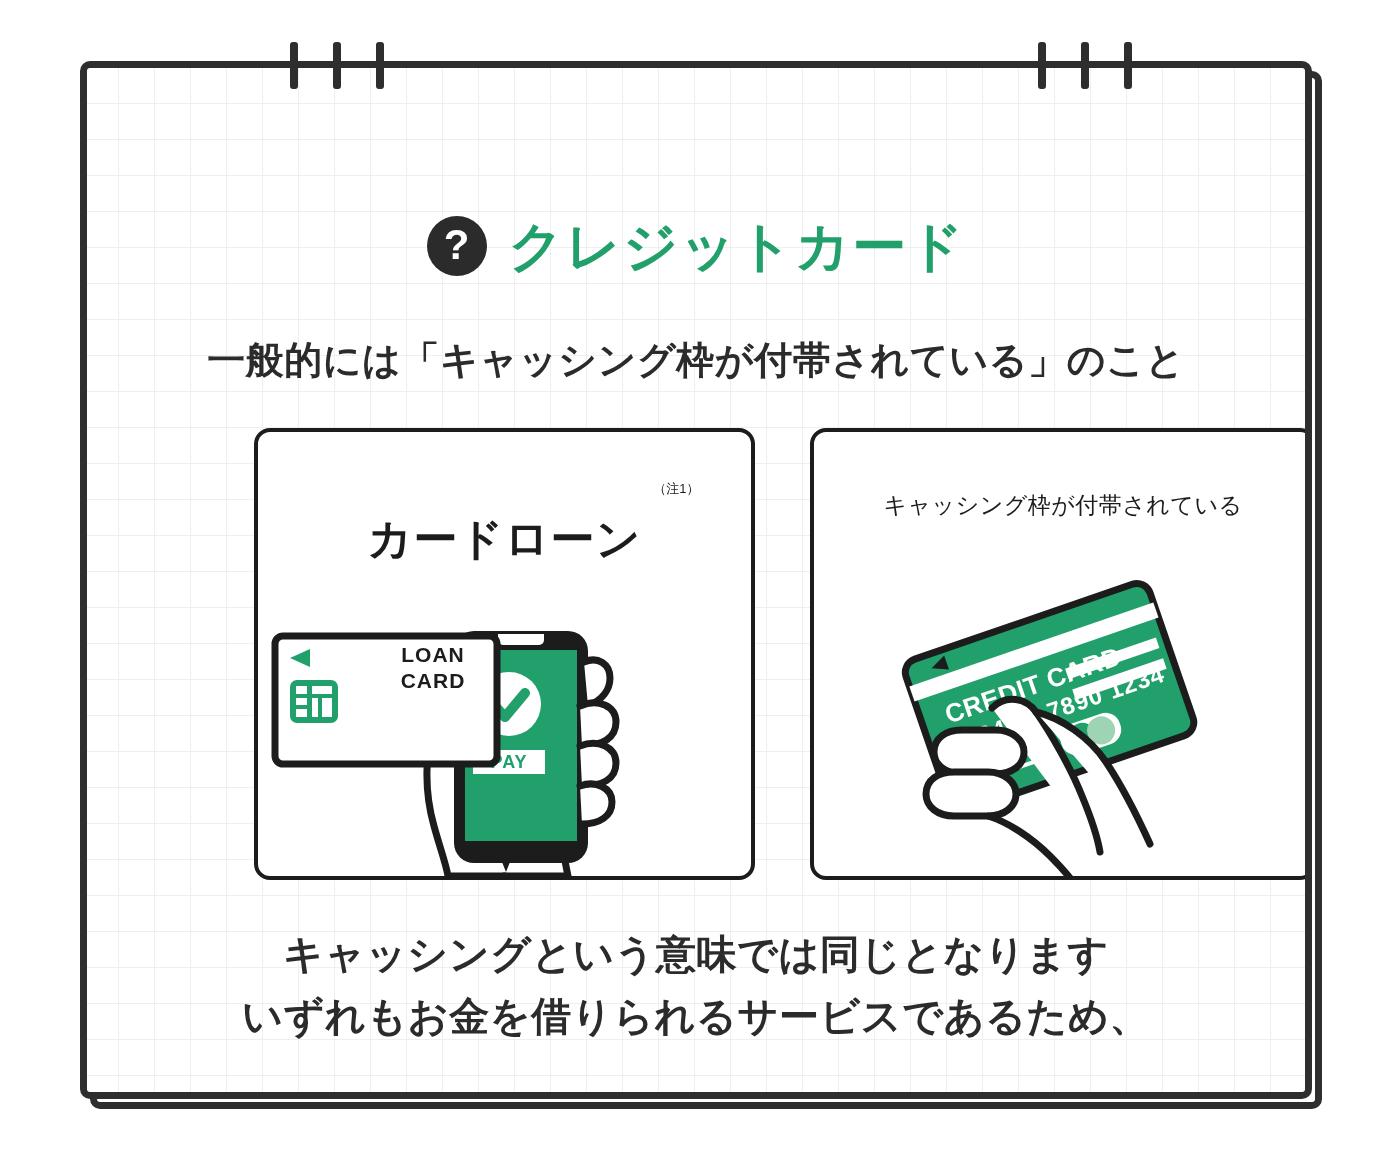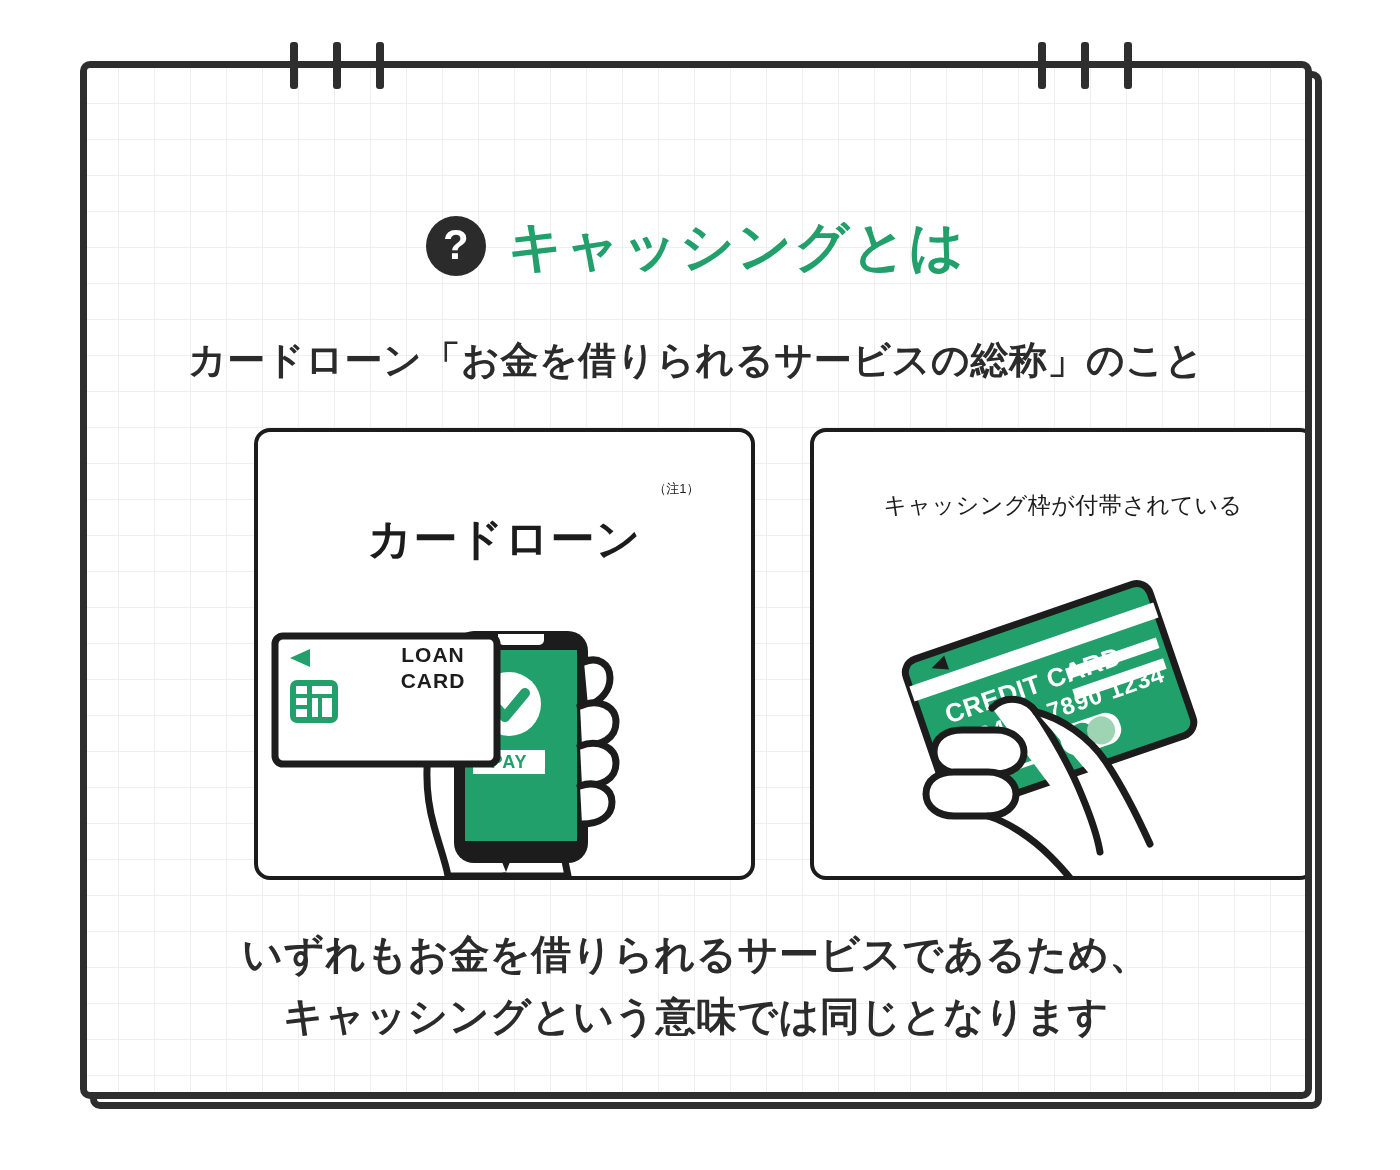--- a/index.html
+++ b/index.html
@@ -191,24 +191,24 @@
 <div id="notepad">
 
   <div class="shadow-frame"></div>
 
   <div class="paper">
 
     <div class="header">
       <div class="q-badge">
         <span>?</span>
       </div>
-      <div class="title">キャッシングとは</div>
+      <div class="title">クレジットカード</div>
     </div>
 
-    <div class="subtitle">カードローン「お金を借りられるサービスの総称」のこと</div>
+    <div class="subtitle">一般的には「キャッシング枠が付帯されている」のこと</div>
 
     <div class="panels">
 
       <div class="panel panel-left">
         <div class="panel-heading">
           <div class="panel-main">
             <span>カードローン</span>
             <span class="panel-note">（注1）</span>
           </div>
         </div>
@@ -313,22 +313,22 @@
               <path d="M120 176 c 0 -14 12 -22 28 -22 h 34 c 16 0 28 10 28 22 c 0 13 -12 22 -28 22 h -34 c -16 0 -28 -9 -28 -22 z"></path>
               <path d="M112 218 c 0 -14 12 -22 28 -22 h 34 c 16 0 28 10 28 22 c 0 13 -12 22 -28 22 h -34 c -16 0 -28 -9 -28 -22 z"></path>
               <path d="M174 240 c 20 6 44 22 62 40 c 14 14 24 26 30 36"></path>
             </g>
           </svg>
         </div>
       </div>
     </div>
 
     <div class="conclusion">
+      <div>キャッシングという意味では同じとなります</div>
       <div>いずれもお金を借りられるサービスであるため、</div>
-      <div>キャッシングという意味では同じとなります</div>
     </div>
 
   </div>
 
   <div class="rings">
     <div class="ring" style="left:290px"></div>
     <div class="ring" style="left:333px"></div>
     <div class="ring" style="left:376px"></div>
     <div class="ring" style="left:1038px"></div>
     <div class="ring" style="left:1081px"></div>

